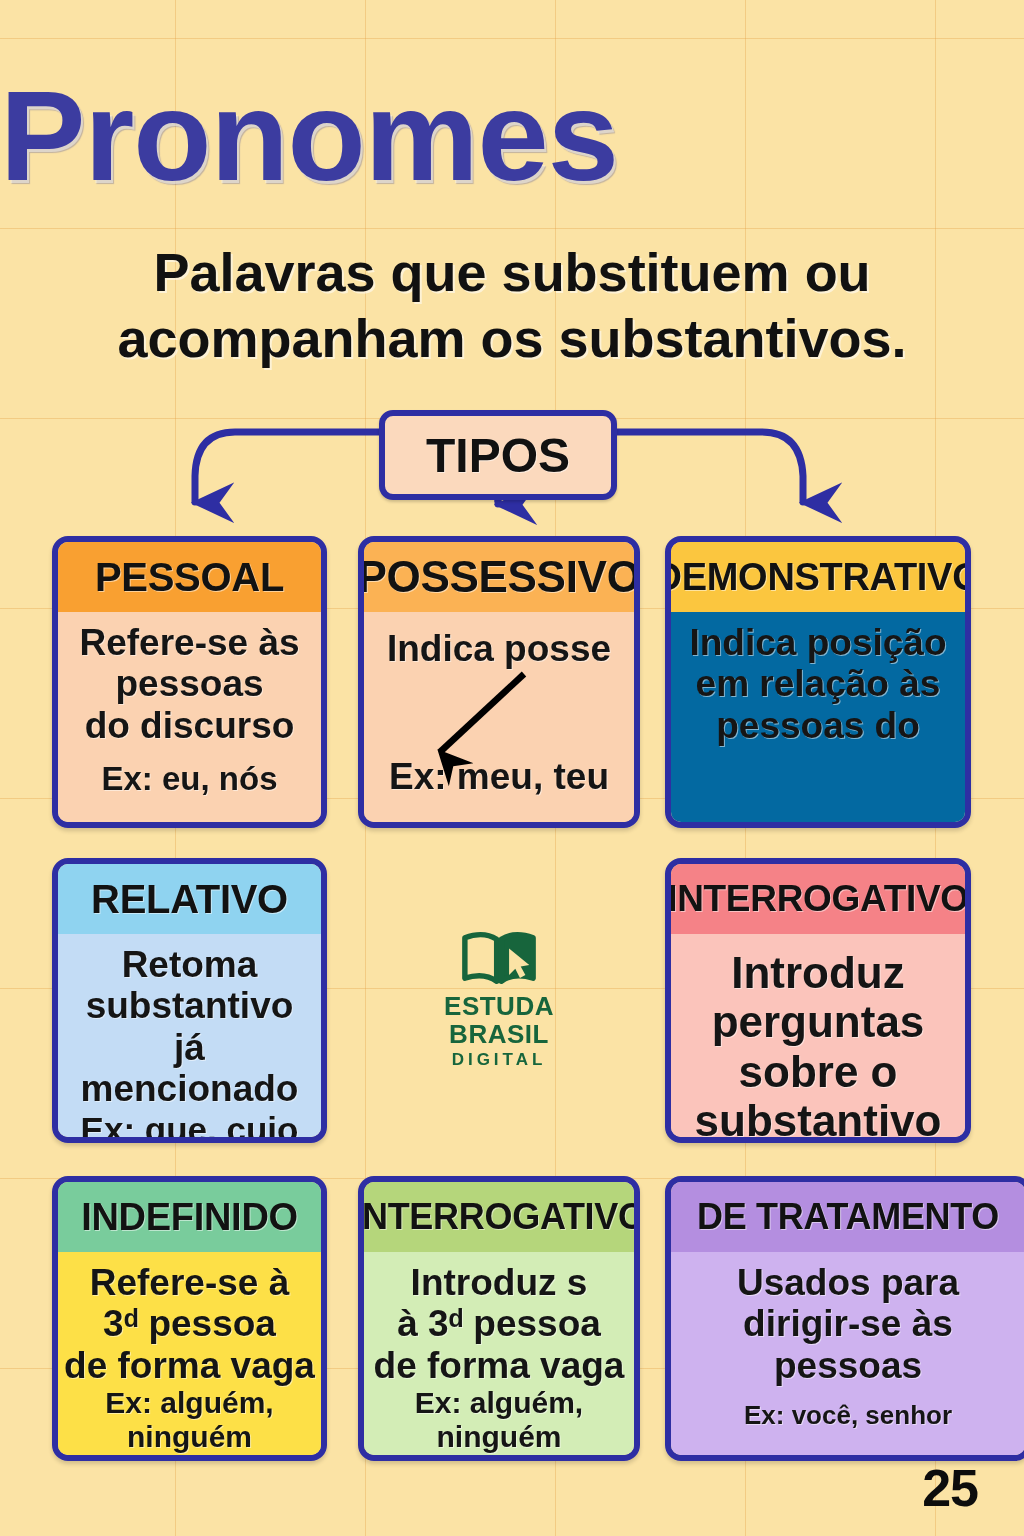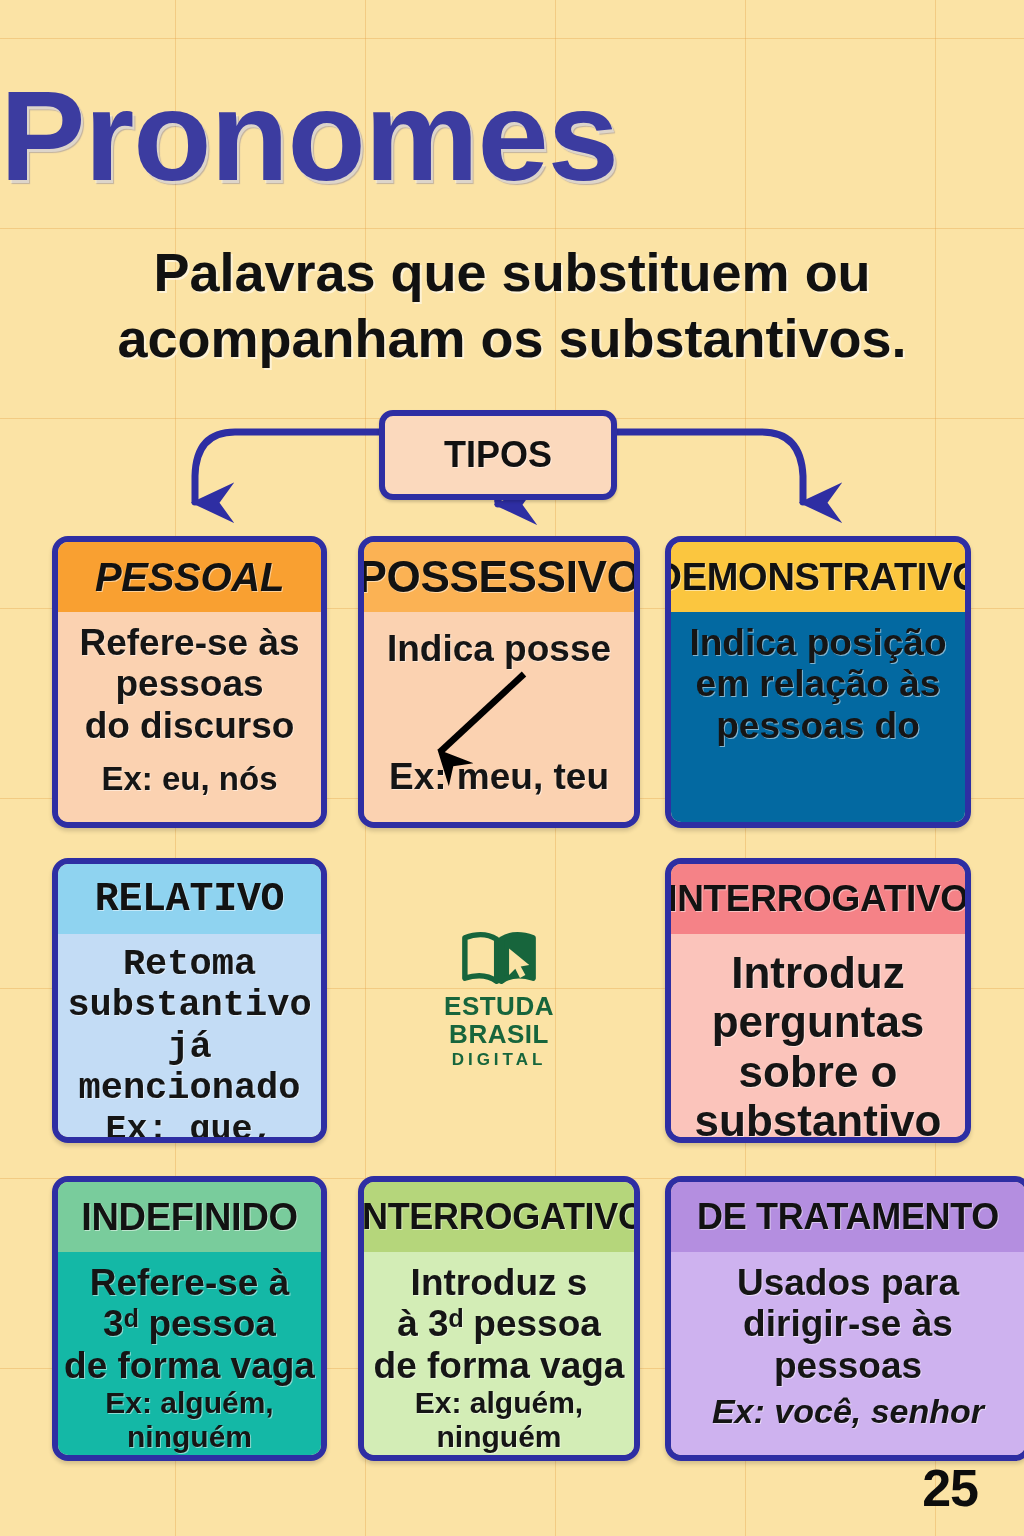--- a/index.html
+++ b/index.html
@@ -43,21 +43,21 @@
   }
 
   
   .tipos{
     position:absolute;left:379px;top:410px;width:238px;height:90px;
     box-sizing:border-box;
     background:#fbd9bd;
     border:6px solid #2e2ea3;
     border-radius:14px;
     display:flex;align-items:center;justify-content:center;
-    font-size:36px;font-weight:bold;color:#111;
+    font-size:48px;font-weight:bold;color:#111;
     box-shadow:0 2px 3px rgba(0,0,0,.18);
     text-shadow:1px 1px 0 rgba(255,255,255,.5);
   }
   #connectors{position:absolute;left:0;top:380px;width:1024px;height:170px;}
 
   
   .card{
     position:absolute;
     box-sizing:border-box;
     border:6px solid #2e2ea3;
@@ -90,69 +90,69 @@
   }
   .card .ex{
     text-align:center;
     font-weight:bold;color:#151515;
     text-shadow:1px 1px 0 rgba(255,255,255,.5);
     width:100%;
   }
 
   
   #c-pessoal{left:52px;top:536px;width:275px;height:292px;}
-  #c-pessoal .head{background:#f9a031;font-size:40px;font-style:italic;}
+  #c-pessoal .head{background:#f9a031;font-size:40px;}
   #c-pessoal .body{background:#fbd2b1;}
   #c-pessoal .desc{font-size:37px;}
   #c-pessoal .ex{font-size:33px;}
 
   #c-possessivo{left:358px;top:536px;width:282px;height:292px;}
   #c-possessivo .head{background:#fbb254;font-size:44px;}
   #c-possessivo .body{background:#fbd2b1;}
   #c-possessivo .desc{font-size:37px;}
   #c-possessivo .ex{font-size:37px;}
 
   #c-demonstrativo{left:665px;top:536px;width:306px;height:292px;}
   #c-demonstrativo .head{background:#fbc63f;font-size:38px;}
   #c-demonstrativo .body{background:#0369a1;}
   #c-demonstrativo .desc{font-size:37px;}
   #c-demonstrativo .ex{font-size:31px;}
 
   
-  #c-relativo{left:52px;top:858px;width:275px;height:285px;font-family:Liberation Mono, monospace;}
+  #c-relativo{left:52px;top:858px;width:275px;height:285px;}
   #c-relativo .head{background:#8fd3f0;font-size:40px;}
   #c-relativo .body{background:#c3dcf5;}
   #c-relativo .desc{font-size:37px;}
   #c-relativo .ex{font-size:35px;}
 
   #c-interrogativo1{left:665px;top:858px;width:306px;height:285px;}
   #c-interrogativo1 .head{background:#f58287;font-size:37px;}
   #c-interrogativo1 .body{background:#fbc4bb;}
   #c-interrogativo1 .desc{font-size:44px;}
   #c-interrogativo1 .ex{font-size:36px;}
 
   
   #c-indefinido{left:52px;top:1176px;width:275px;height:285px;}
   #c-indefinido .head{background:#79cc9c;font-size:38px;}
-  #c-indefinido .body{background:#14b8a6;}
+  #c-indefinido .body{background:#fde047;}
   #c-indefinido .desc{font-size:37px;}
   #c-indefinido .ex{font-size:30px;}
 
   #c-interrogativo2{left:358px;top:1176px;width:282px;height:285px;}
   #c-interrogativo2 .head{background:#b5d67b;font-size:36px;}
   #c-interrogativo2 .body{background:#d3edb6;}
   #c-interrogativo2 .desc{font-size:37px;}
   #c-interrogativo2 .ex{font-size:30px;}
 
   #c-tratamento{left:665px;top:1176px;width:366px;height:285px;}
   #c-tratamento .head{background:#b happy;}
   #c-tratamento .head{background:#b48ee0;font-size:36px;}
   #c-tratamento .body{background:#ceb2ef;}
   #c-tratamento .desc{font-size:37px;}
-  #c-tratamento .ex{font-size:34px;font-style:italic;}
+  #c-tratamento .ex{font-size:26px;}
 
   
   #logo{
     position:absolute;left:421px;top:930px;width:156px;height:140px;
     display:flex;flex-direction:column;align-items:center;justify-content:flex-start;
   }
   #logo .mark{width:84px;height:62px;}
   #logo .wm1,#logo .wm2{
     color:#17653c;font-weight:bold;font-size:26px;line-height:1.05;letter-spacing:.5px;
   }

